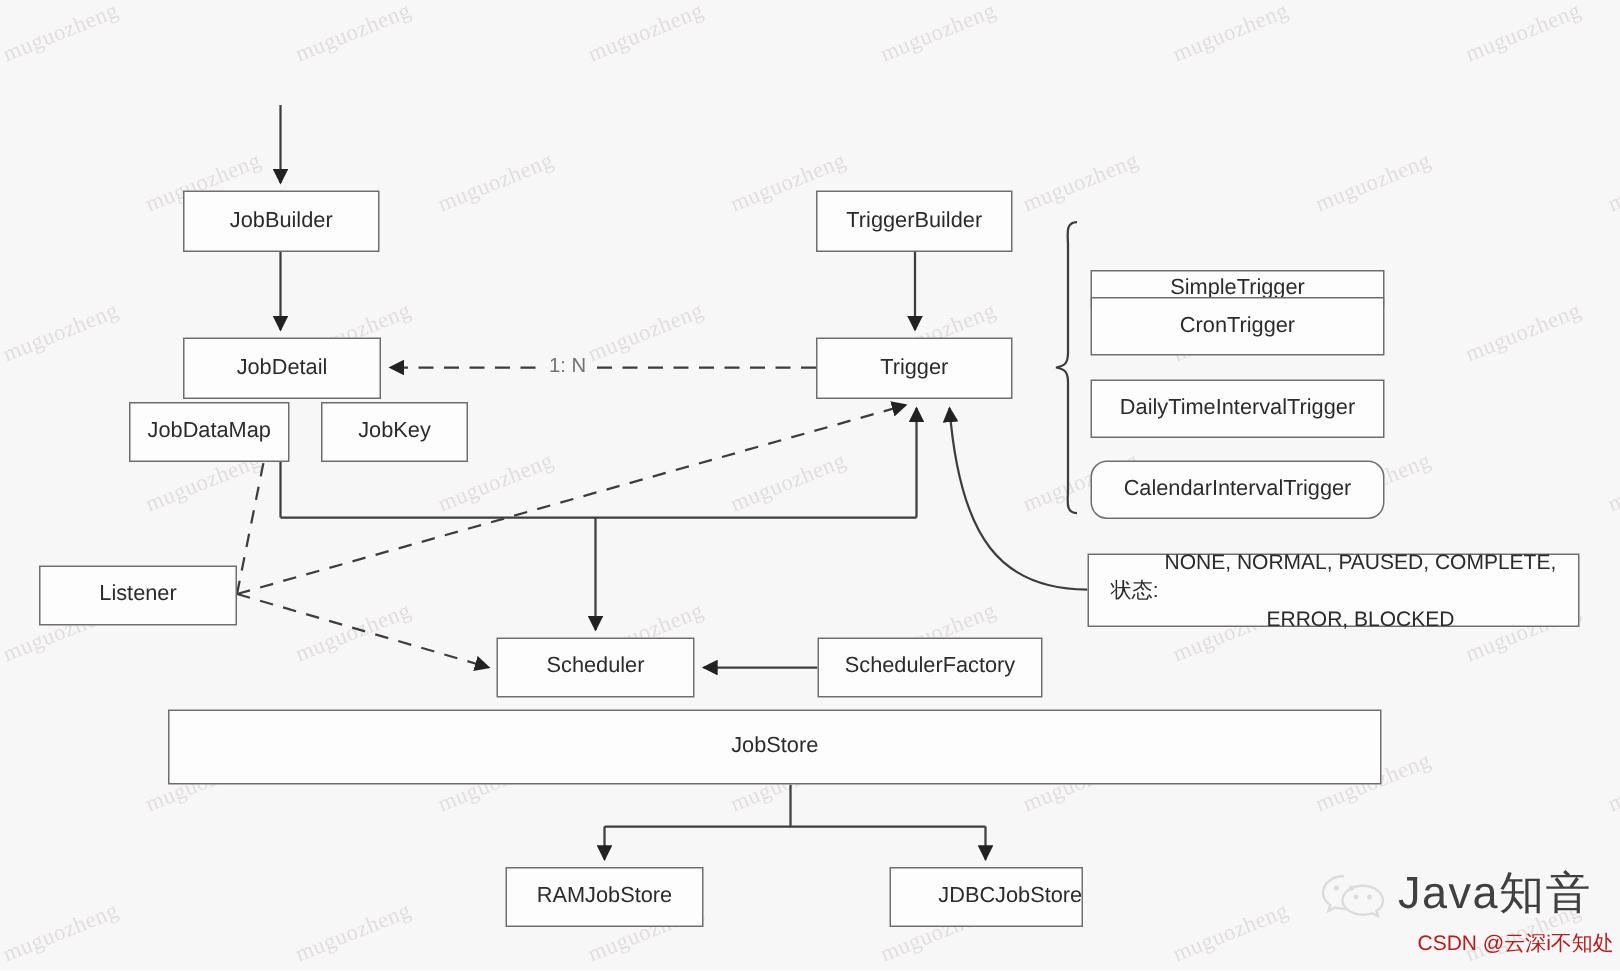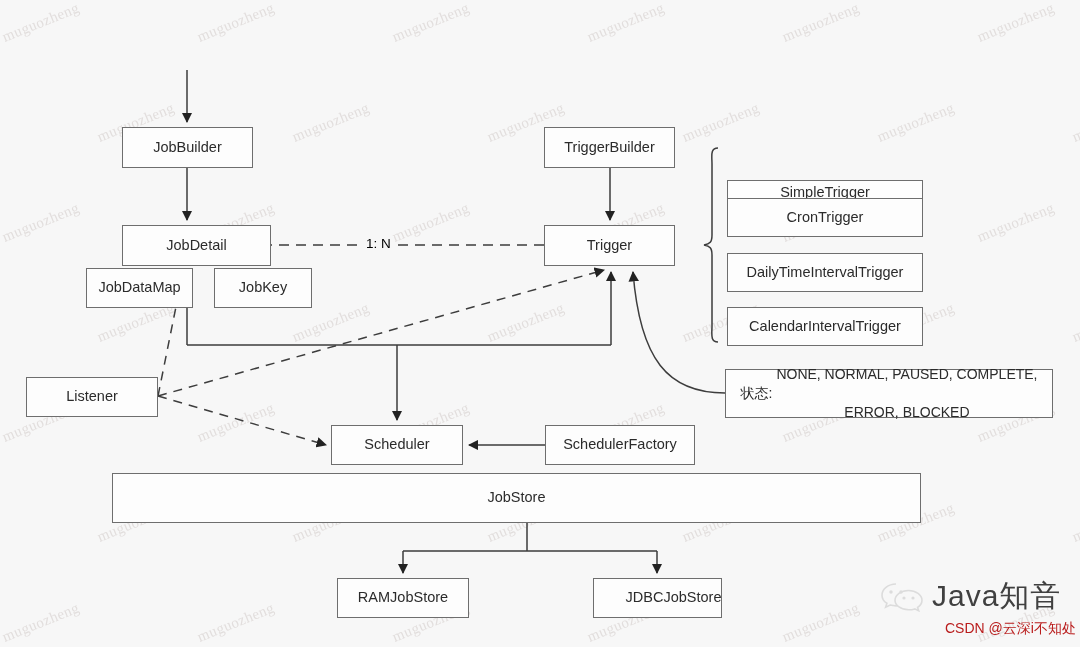--- a/index.html
+++ b/index.html
@@ -53,21 +53,21 @@
     line-height: 1.35;
   }
   .node span { display: block; }
   .status-node {
     font-size: 14px;
     padding: 4px 8px;
   }
   .edge-label {
     position: absolute;
     font-size: 13.5px;
-    color: #000000;
+    color: #737373;
     background: #f7f7f7;
     padding: 0 3px;
     white-space: nowrap;
   }
   
   #logo {
     position: absolute;
     display: flex;
     align-items: center;
     gap: 8px;
@@ -182,21 +182,21 @@
                L 712 326
                C 712 334, 710 342, 718 342" stroke="#3d3d3d" stroke-width="1.5" fill="none"></path>
     </g>
   </svg>
 
 
   <div class="node" style="left:122px;top:127px;width:131px;height:41px;">
     <span>JobBuilder</span>
   </div>
 
-  <div class="node" style="left:122px;top:225px;width:149px;height:41px;">
+  <div class="node" style="left:122px;top:225px;width:132px;height:41px;">
     <span>JobDetail</span>
   </div>
 
   <div class="node" style="left:50px;top:268px;width:107px;height:40px;margin-left:36px;">
     <span>JobDataMap</span>
   </div>
 
   <div class="node" style="left:214px;top:268px;width:98px;height:40px;">
     <span>JobKey</span>
   </div>
@@ -218,21 +218,21 @@
   </div>
 
   <div class="node" style="left:727px;top:198px;width:196px;height:39px;">
     <span>CronTrigger</span>
   </div>
 
   <div class="node" style="left:727px;top:253px;width:196px;height:39px;">
     <span>DailyTimeIntervalTrigger</span>
   </div>
 
-  <div class="node" style="left:727px;top:307px;width:196px;height:39px;">
+  <div class="node" style="left:727px;top:307px;width:196px;height:39px;border-radius:11px;">
     <span>CalendarIntervalTrigger</span>
   </div>
 
   <div class="node" style="left:331px;top:425px;width:132px;height:40px;">
     <span>Scheduler</span>
   </div>
 
   <div class="node" style="left:545px;top:425px;width:150px;height:40px;justify-content:center;">
     <span>SchedulerFactory</span>
   </div>

